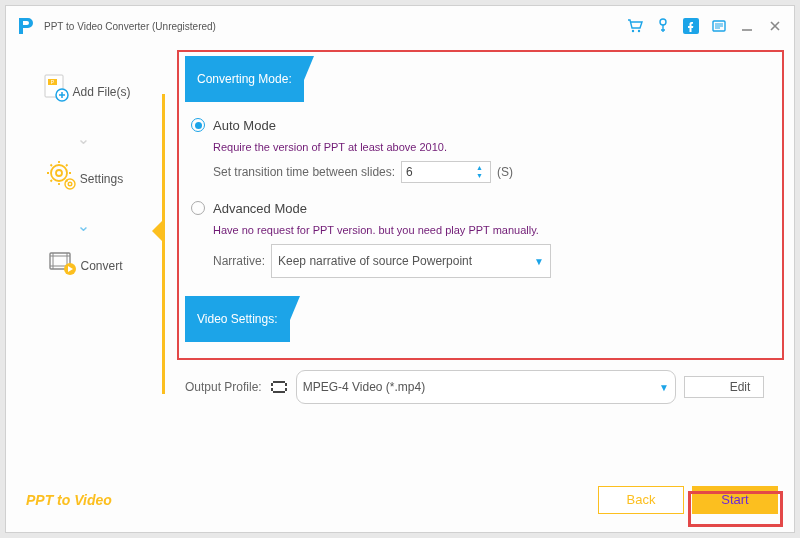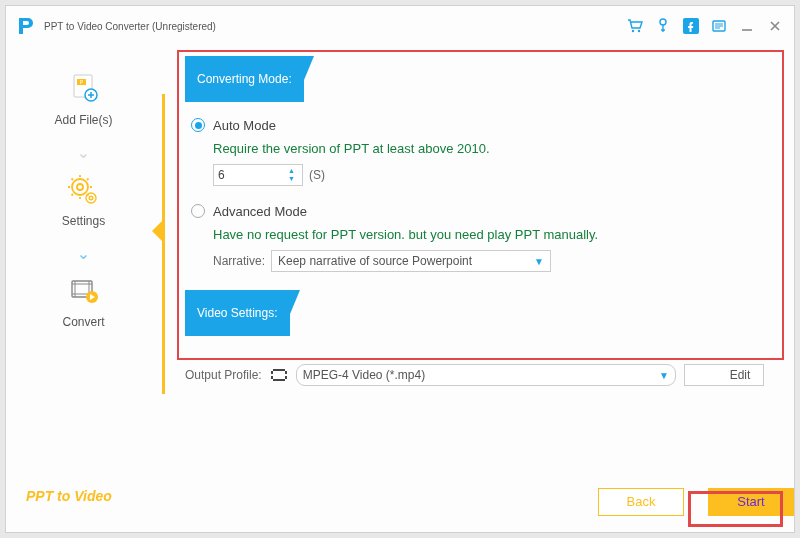--- a/index.html
+++ b/index.html
@@ -6,52 +6,52 @@
 body { width: 800px; height: 538px; background: #e8e8e8; overflow: hidden; }
 .window { width: 790px; height: 528px; margin: 5px; background: #fdfdfd; border: 1px solid #d0d0d0; position: relative; }
 .titlebar { height: 40px; display: flex; align-items: center; padding: 0 10px; }
 .logo { width: 20px; height: 20px; margin-right: 8px; }
 .title { font-size: 10px; color: #555; }
 .titlebar-right { margin-left: auto; display: flex; gap: 10px; align-items: center; }
 .tb-icon { width: 18px; height: 18px; display: flex; align-items: center; justify-content: center; cursor: pointer; color: #1ca4e8; }
 .tb-icon.gray { color: #888; }
 .body { display: flex; height: 450px; }
 .sidebar { width: 155px; display: flex; flex-direction: column; align-items: center; padding-top: 25px; position: relative; }
-.sidebar-item { display: flex; flex-direction: column; align-items: center; margin-bottom: 6px; cursor: pointer; }
+.sidebar-item { display: flex; align-items: center; margin-bottom: 6px; cursor: pointer; }
 .sidebar-icon { width: 36px; height: 36px; margin-bottom: 6px; position: relative; }
 .sidebar-label { font-size: 12px; color: #555; }
 .chev { color: #1ca4e8; font-size: 16px; margin: 10px 0; opacity: 0.6; }
 .chev.gray { color: #bbb; }
 .marker { position: absolute; right: -1px; top: 175px; width: 0; height: 0; border-top: 10px solid transparent; border-bottom: 10px solid transparent; border-right: 10px solid #fcbf1f; }
 .marker-bar { position: absolute; right: -4px; top: 48px; width: 3px; height: 300px; background: #fcbf1f; }
 .main { flex: 1; padding: 10px 30px 10px 24px; position: relative; }
 .main-highlight { position: absolute; top: 4px; left: 16px; right: 10px; height: 310px; border: 2px solid #e34848; pointer-events: none; }
 .section-tab { display: inline-block; background: #1ca4e8; color: #fff; font-size: 12px; padding: 16px 12px; position: relative; margin-bottom: 16px; }
 .section-tab::after { content: ''; position: absolute; right: -10px; top: 0; width: 0; height: 0; border-top: 0 solid transparent; border-bottom: 24px solid transparent; border-left: 10px solid #1ca4e8; }
 .radio-row { display: flex; align-items: flex-start; margin-bottom: 8px; margin-left: 6px; }
 .radio { width: 14px; height: 14px; border: 1.5px solid #1ca4e8; border-radius: 50%; margin-right: 8px; display: flex; align-items: center; justify-content: center; cursor: pointer; }
 .radio.checked::after { content: ''; width: 7px; height: 7px; background: #1ca4e8; border-radius: 50%; }
 .radio.unchecked { border-color: #aaa; }
 .radio-label { font-size: 13px; color: #444; }
-.desc { font-size: 13px; color: #15803d; margin-left: 28px; margin-bottom: 8px; }
+.desc { font-size: 11px; color: #701a75; margin-left: 28px; margin-bottom: 8px; }
 .field-row { display: flex; align-items: center; margin-left: 28px; margin-bottom: 18px; font-size: 12px; color: #666; gap: 6px; }
 .spinner { width: 90px; height: 22px; border: 1px solid #ccc; display: flex; align-items: center; padding: 0 4px; position: relative; background: #fff; }
 .spinner-val { flex: 1; font-size: 12px; color: #444; }
 .spinner-btns { display: flex; flex-direction: column; }
 .spinner-btn { width: 10px; height: 8px; font-size: 7px; color: #1ca4e8; cursor: pointer; line-height: 8px; }
-.select { height: 22px; border: 1px solid #ccc; display: flex; align-items: center; padding: 4px 6px; background: #fff; font-size: 12px; color: #555; cursor: pointer; }
+.select { height: 22px; border: 1px solid #ccc; display: flex; align-items: center; padding: 16px 6px; background: #fff; font-size: 12px; color: #555; cursor: pointer; }
 .select-arrow { margin-left: auto; color: #1ca4e8; font-size: 10px; }
 .narrative-select { width: 280px; }
 .output-row { display: flex; align-items: center; font-size: 12px; color: #666; gap: 8px; margin-top: 12px; }
 .film-icon { width: 18px; height: 14px; }
 .output-select { flex: 1; border-radius: 9px; }
 .edit-btn { width: 80px; height: 22px; border: 1px solid #ccc; background: #fff; font-size: 12px; color: #555; cursor: pointer; text-align: center; line-height: 20px; padding-left: 32px; }
-.footer { position: absolute; bottom: 4px; left: 0; right: 0; height: 40px; display: flex; }
+.footer { position: absolute; bottom: 12px; left: 0; right: 0; height: 40px; display: flex; align-items: center; }
 .footer-brand { font-size: 14px; font-weight: bold; font-style: italic; color: #fcbf1f; margin-left: 20px; }
-.footer-btns { margin-left: auto; display: flex; gap: 24px; }
+.footer-btns { margin-left: auto; margin-right: 16px; display: flex; gap: 8px; }
 .btn { width: 86px; height: 28px; border: 1px solid #fcbf1f; font-size: 13px; cursor: pointer; text-align: center; line-height: 26px; }
 .btn-back { background: #fff; color: #fcbf1f; }
 .btn-start { background: #fcbf1f; color: #6d28d9; }
 .start-highlight { position: absolute; right: 11px; bottom: 5px; width: 95px; height: 36px; border: 3px solid #e34848; pointer-events: none; }
 </style>
 </head>
 <body>
 
 <div class="window">
   <div class="titlebar">
@@ -150,20 +150,21 @@
       <div class="main-highlight"></div>
 
       <div class="section-tab">Converting Mode:</div>
 
       <div class="radio-row">
         <span class="radio checked"></span>
         <span class="radio-label">Auto Mode</span>
       </div>
       <div class="desc">Require the version of PPT at least above 2010.</div>
       <div class="field-row">
+        <span>Set transition time between slides:</span>
         <div class="spinner">
           <span class="spinner-val">6</span>
           <div class="spinner-btns">
             <span class="spinner-btn">▲</span>
             <span class="spinner-btn">▼</span>
           </div>
         </div>
         <span>(S)</span>
       </div>
 

